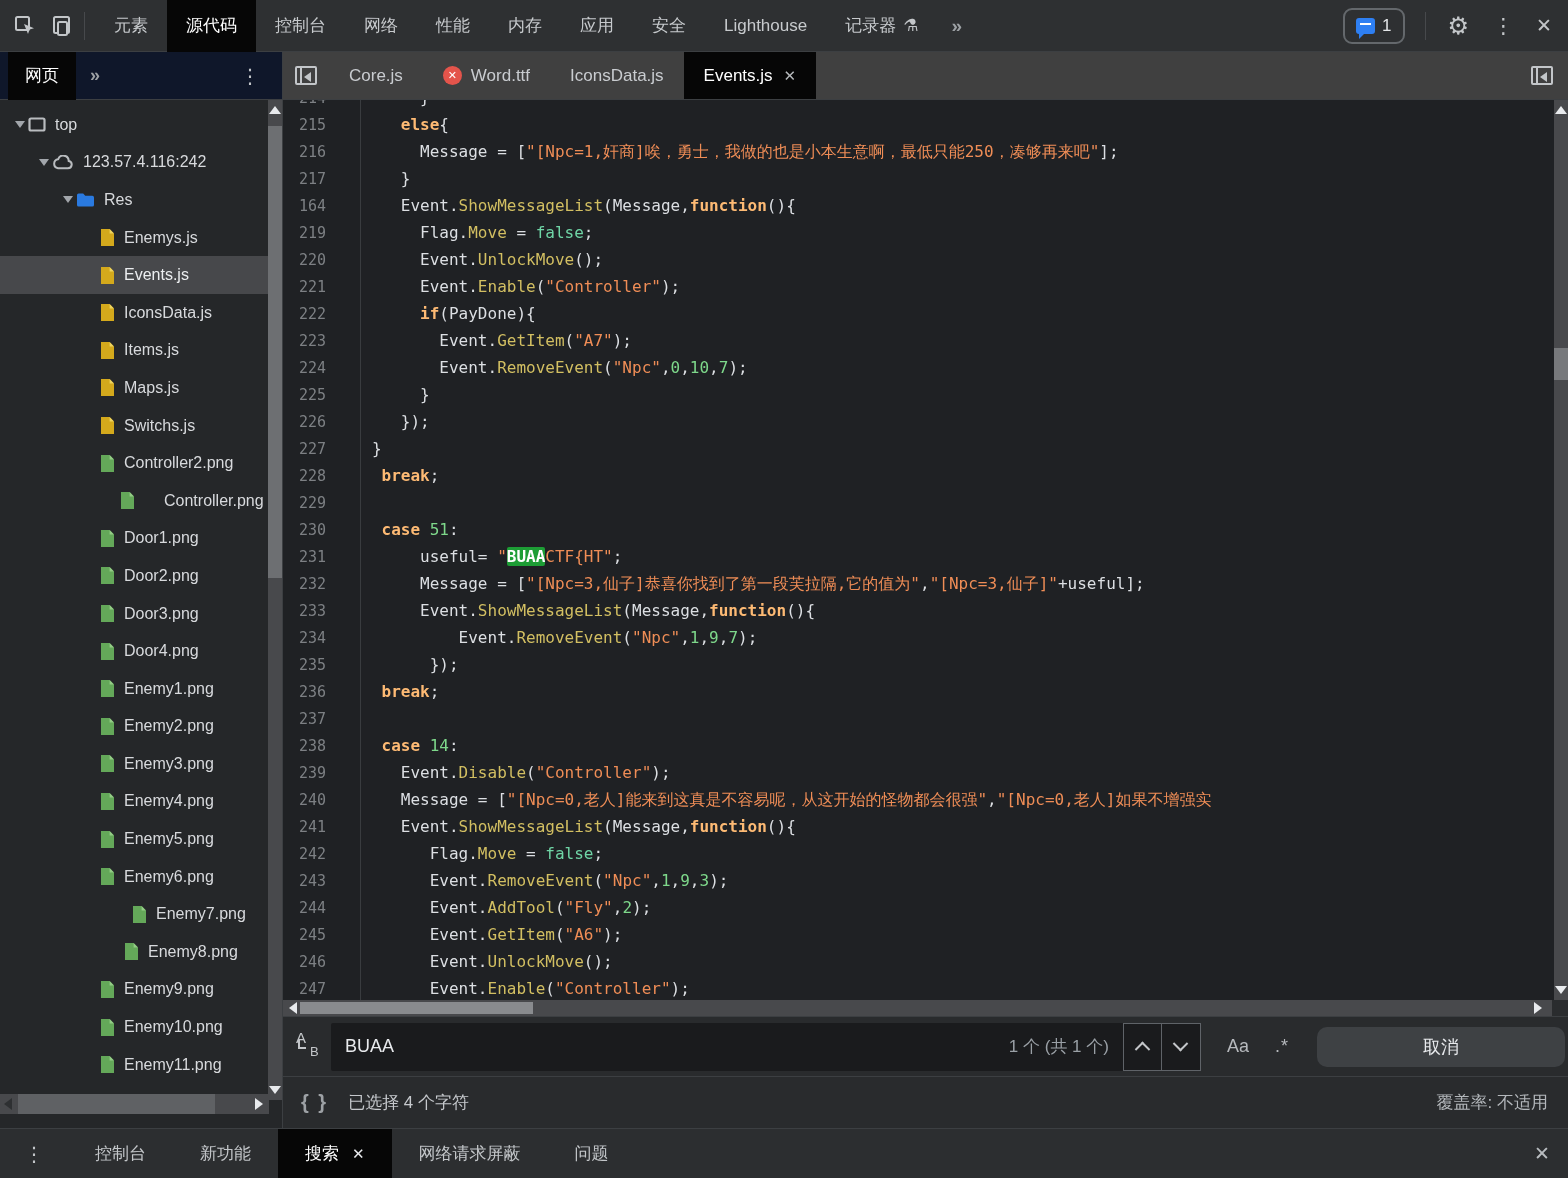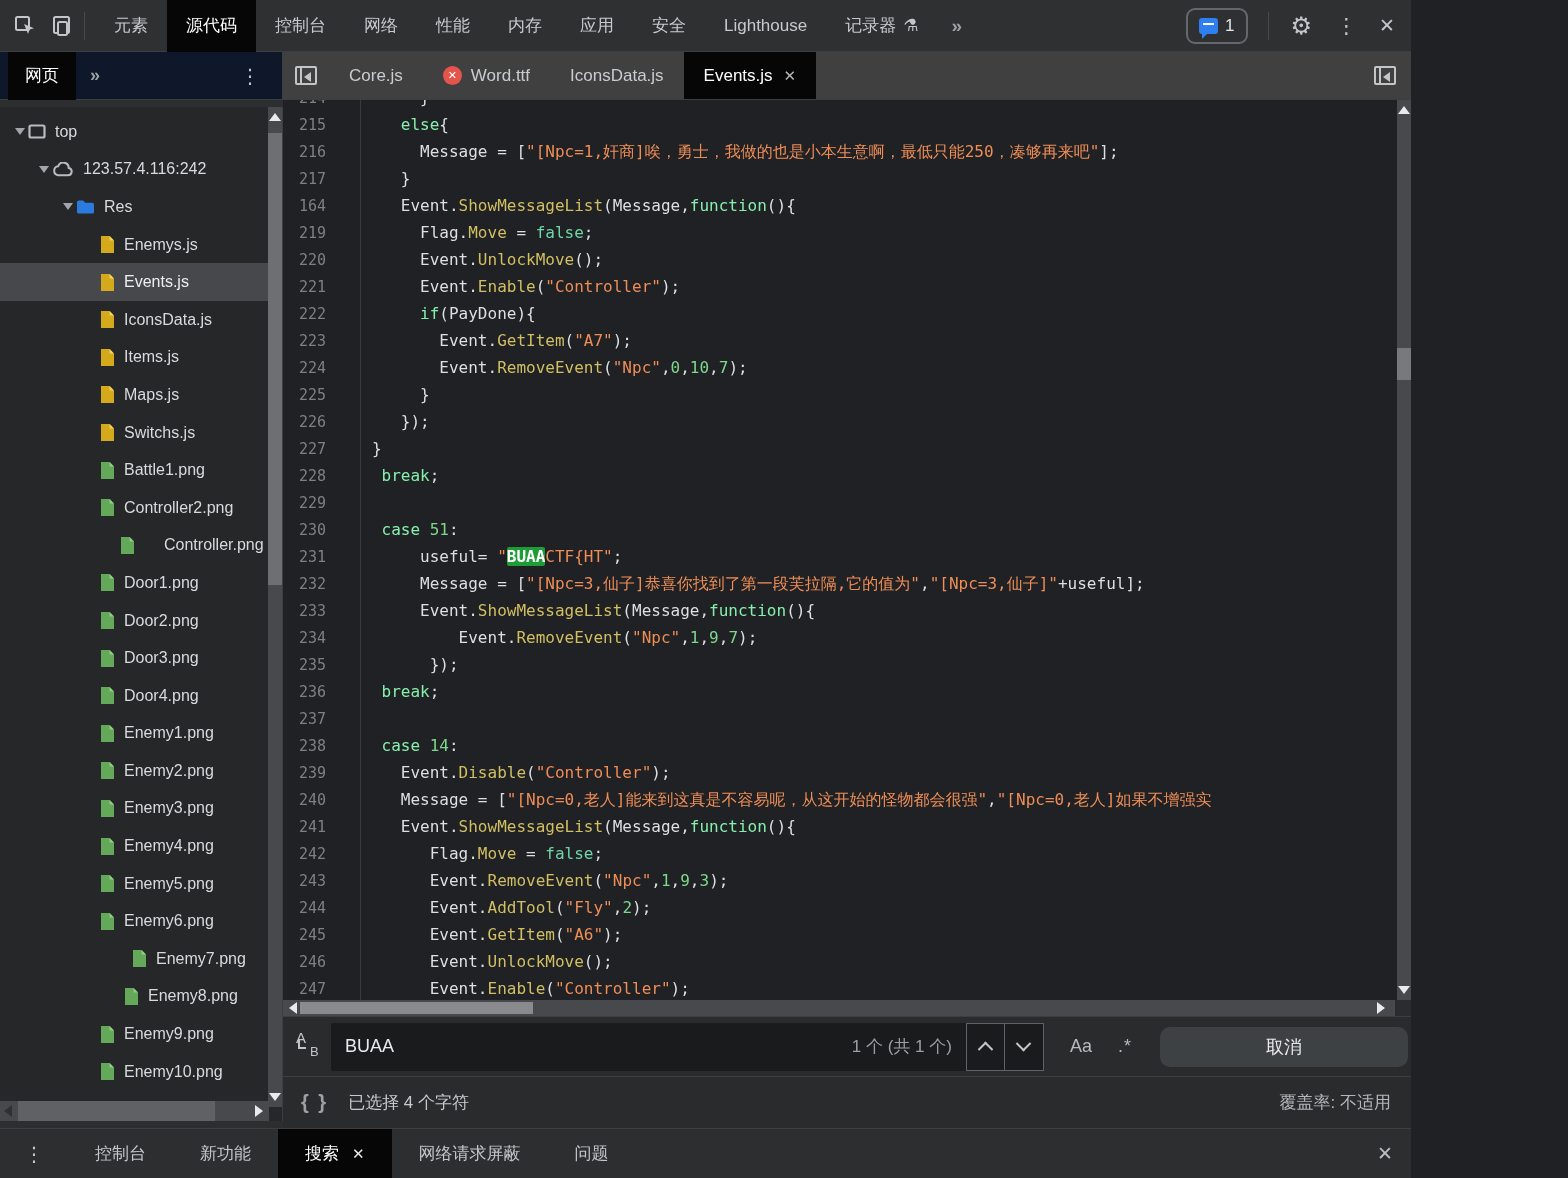--- a/index.html
+++ b/index.html
@@ -1,18 +1,18 @@
 <!DOCTYPE html>
 <html><head>
 <meta charset="utf-8">
 <style>
   * { margin:0; padding:0; box-sizing:border-box; }
   html,body { width:1568px; height:1178px; overflow:hidden; background:#1f2124;
     font-family:"Liberation Sans","DejaVu Sans",sans-serif; }
-  .devtools { width:1411px; height:1178px; display:flex; flex-direction:column; background:#2c2e30; }
+  .devtools { width:1568px; height:1178px; display:flex; flex-direction:column; background:#2c2e30; }
 
   
   .top-toolbar { height:52px; flex:0 0 52px; background:#2e3032; border-bottom:1px solid #3c3f42;
     display:flex; align-items:center; }
   .tbicon { color:#c3c6c9; display:flex; align-items:center; justify-content:center; }
   .vsep { width:1px; height:28px; background:#47494c; margin:0 10px; }
   .ptabs { display:flex; height:52px; align-items:stretch; }
   .ptab { padding:0 19px; display:flex; align-items:center; gap:7px; color:#c7cacd; font-size:17px; white-space:nowrap; }
   .ptab.active { background:#060606; color:#ffffff; }
   .chev { color:#9da1a5; font-size:19px; font-weight:bold; padding:0 14px; }
@@ -43,21 +43,21 @@
   .sqicon::after { content:""; position:absolute; right:4px; top:3.5px; border:5px solid transparent; border-right:7px solid #c3c6c9; }
   .etabs { display:flex; align-items:stretch; }
   .etab { padding:0 20px; display:flex; align-items:center; gap:9px; color:#c9ccd0; font-size:17px; white-space:nowrap; }
   .etab.active { background:#060606; color:#fff; }
   .err-icon { width:19px; height:19px; border-radius:50%; background:#e4544b; color:#fff; font-size:11px; font-weight:bold;
     display:flex; align-items:center; justify-content:center; }
   .tab-x { color:#b6b9bc; font-size:15px; margin-left:2px; }
   .panel-toggle { margin-left:auto; width:52px; display:flex; align-items:center; justify-content:center; }
 
   
-  .main { flex:1; display:flex; min-height:0;align-items:center; }
+  .main { flex:1; display:flex; min-height:0; }
 
   
   .sidebar { width:283px; flex:0 0 283px; background:#252729; border-right:1px solid #3c3f42;
     position:relative; display:flex; flex-direction:column; }
   .tree-viewport { height:1000px; flex:0 0 1000px; overflow:hidden; padding-top:6px; position:relative; }
   .trow { height:37.6px; display:flex; align-items:center; color:#d8dadd; font-size:16px; white-space:nowrap;
     overflow:hidden; width:269px; }
   .trow.selected { background:#47484b; color:#eceef0; }
   .tri { width:16px; flex:0 0 16px; display:flex; justify-content:center; }
   .tri::before { content:""; border-left:5.5px solid transparent; border-right:5.5px solid transparent; border-top:7px solid #a2a6ab; }
@@ -75,21 +75,21 @@
   .sb-fill { flex:1; background:#252729; }
 
   
   .editor { flex:1; display:flex; flex-direction:column; min-width:0; }
   .code-wrap { height:900px; flex:0 0 900px; background:#1f2124; position:relative; overflow:hidden; }
   .gutter-sep { position:absolute; left:77px; top:0; bottom:0; width:1px; background:#393c3f; }
   .code-scroll { margin-top:-16px; }
   .cl { height:27px; line-height:27px; white-space:pre; font-family:"DejaVu Sans Mono","Liberation Mono",monospace;
     font-size:16px; color:#dcdfe3; }
   .ln { display:inline-block; width:60px; text-align:right; padding-right:17px; color:#7d8084; font-size:15px; }
-  .tk-p { color:#dcdfe3; } .tk-k { color:#86efac; } .tk-s { color:#ef8d56; } .tk-n { color:#7ed88b; }
+  .tk-p { color:#dcdfe3; } .tk-k { color:#fdba74;font-weight:bold; } .tk-s { color:#ef8d56; } .tk-n { color:#7ed88b; }
   .tk-f { color:#d2bf62; } .tk-a { color:#6fd5a6; }
   .tk-m { background:#1d9d35; color:#ffffff; font-weight:bold; border-radius:2px; }
   .code-vscroll { position:absolute; right:0; top:0; width:14px; height:900px; background:#48494c; }
   .code-vthumb { position:absolute; left:0; width:14px; top:248px; height:32px; background:#77797c; }
   .code-hscroll { height:16px; flex:0 0 16px; background:#48494c; position:relative; }
   .code-hthumb { position:absolute; top:2px; height:12px; left:17px; width:233px; background:#898b8e; }
   .code-hscroll .harr.lf { left:6px; border-right-color:#e8eaed; }
   .code-hscroll .harr.rt { right:26px; }
   .hcorner { position:absolute; right:0; top:0; width:16px; height:16px; background:#2a2c2e; }
 
@@ -316,30 +316,20 @@
           </div>
           <div class="trow" style="padding-left: 84px;">
             <span style="width: 16px; flex: 0 0 16px;"></span>
             <span class="ticon">
               <svg width="15" height="19" viewBox="0 0 15 19">
                 <path d="M1 1h8.6L14 5.4V18H1z" fill="#d4a91c"></path>
                 <path d="M9.6 1L14 5.4H9.6z" fill="#eed45e"></path>
               </svg>
             </span>
             <span>Switchs.js</span>
-          </div>
-          <div class="trow" style="padding-left: 84px;">
-            <span style="width: 16px; flex: 0 0 16px;"></span>
-            <span class="ticon">
-              <svg width="15" height="19" viewBox="0 0 15 19">
-                <path d="M1 1h8.6L14 5.4V18H1z" fill="#64a859"></path>
-                <path d="M9.6 1L14 5.4H9.6z" fill="#93cc85"></path>
-              </svg>
-            </span>
-            <span>Battle1.png</span>
           </div>
           <div class="trow" style="padding-left: 84px;">
             <span style="width: 16px; flex: 0 0 16px;"></span>
             <span class="ticon">
               <svg width="15" height="19" viewBox="0 0 15 19">
                 <path d="M1 1h8.6L14 5.4V18H1z" fill="#64a859"></path>
                 <path d="M9.6 1L14 5.4H9.6z" fill="#93cc85"></path>
               </svg>
             </span>
             <span>Controller2.png</span>

